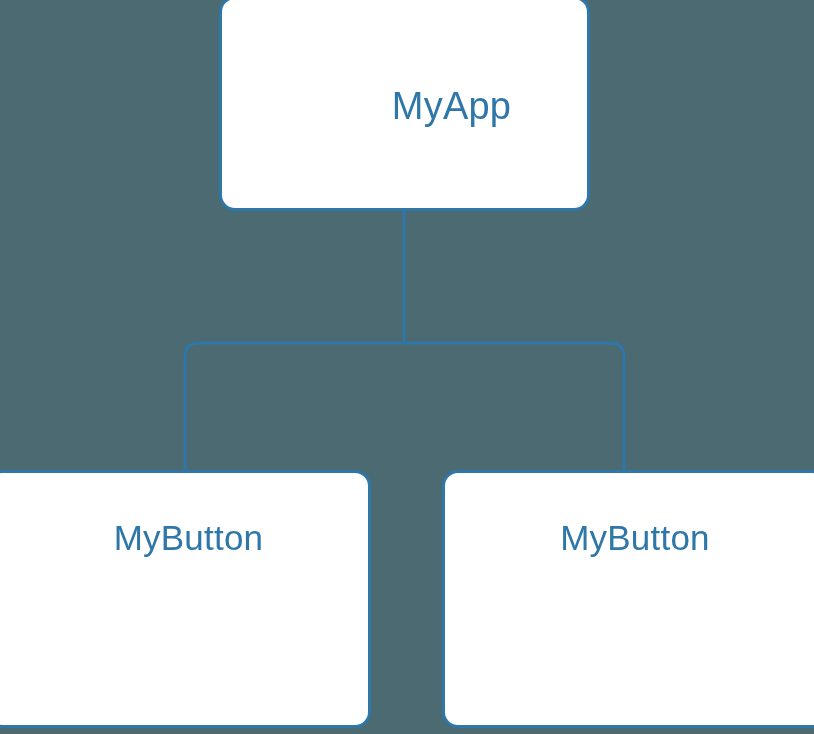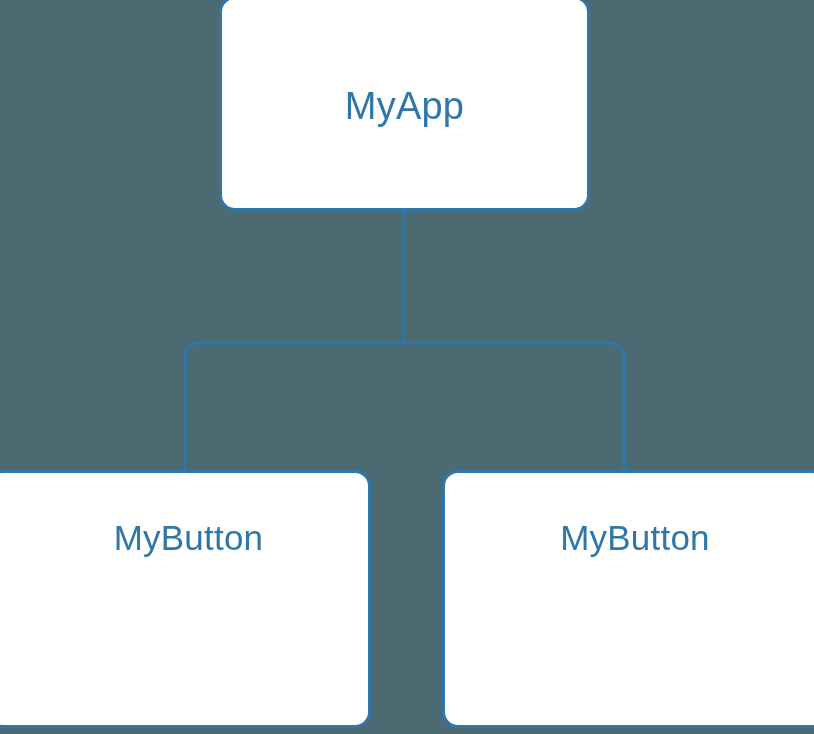--- a/index.html
+++ b/index.html
@@ -66,20 +66,21 @@
     text-align: center;
     color: #2e77a8;
     font-weight: 400;
     letter-spacing: 0.2px;
     white-space: nowrap;
   }
 
   #card-myapp .card-title {
     top: 86px;
     font-size: 38px;
+    padding-left: 47px;
   }
 
   #card-mybutton-left .card-title {
     top: 45px;
     left: 14px;
     width: 371px;
     font-size: 35px;
   }
 
   #card-mybutton-right .card-title {

